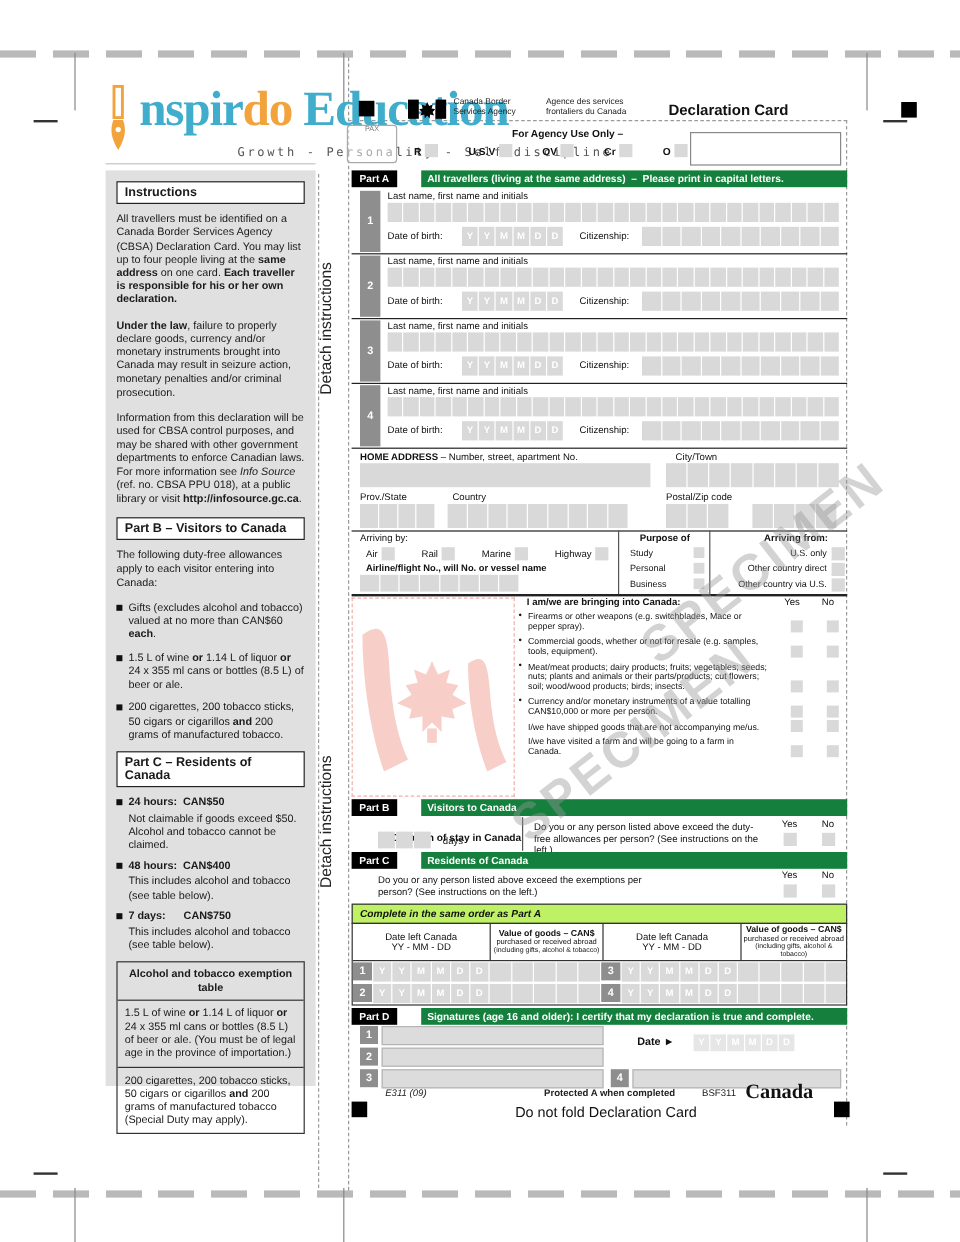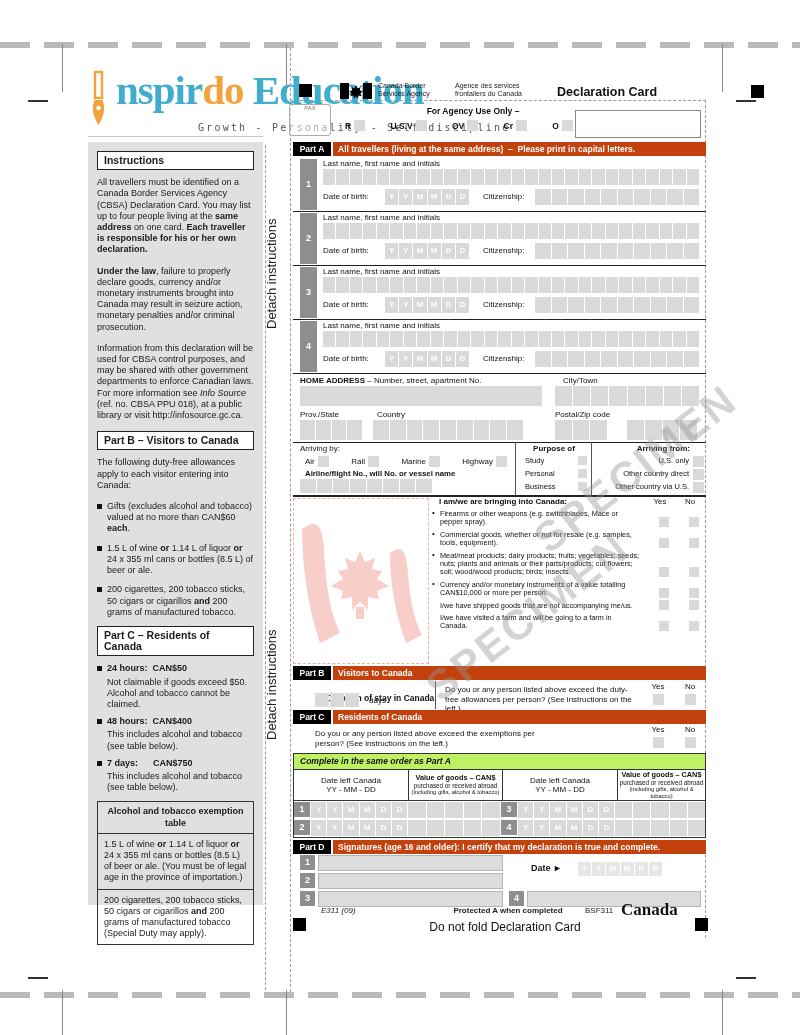--- a/index.html
+++ b/index.html
@@ -39,21 +39,21 @@
   .extable{border:1.2px solid #333;margin-top:8px;}
   .extable .t{font-weight:bold;text-align:center;padding:4px 4px;border-bottom:1.2px solid #333;}
   .extable .r1{padding:5px 6px;border-bottom:1.2px solid #333;}
   .extable .r2{padding:5px 6px;}
   
   .detach{writing-mode:vertical-rl;transform:rotate(180deg);font-size:13px;color:#222;text-align:center;}
   
   #card{left:293px;top:100px;width:413px;height:838px;}
   .secbar{display:flex;height:14px;color:#fff;font-weight:bold;font-size:8.5px;}
   .secbar .tab{background:#000;width:38px;text-align:center;line-height:14px;flex:0 0 38px;}
-  .secbar .ttl{background:#c2410c;flex:1;margin-left:2px;padding-left:5px;line-height:14px;white-space:pre-wrap;}
+  .secbar .ttl{background:#15803d;flex:1;margin-left:20px;padding-left:5px;line-height:14px;white-space:pre-wrap;}
   .numbox{background:#8e8e8e;color:#fff;font-weight:bold;font-size:9px;text-align:center;}
   .cellrow{display:flex;gap:1px;}
   .cell{flex:1;background:#d9d9d9;color:#fff;font-weight:bold;font-size:8px;text-align:center;height:16px;line-height:16px;}
   .h20 .cell{height:20px;line-height:20px;}
   .h14 .cell{height:14px;line-height:14px;}
   .faint .cell{background:#e6e6e6;}
   .lbl{font-size:8px;} .lbl b{font-size:8px;}
   .small{font-size:7.5px;}
   .vline{border-left:1px solid #555;width:0;}
   .qtext{font-size:8px;line-height:9.5px;}
@@ -670,21 +670,21 @@
     </div>
     <div class="abs" style="left:62px;top:820px;width:300px;text-align:center;font-size:12px;">Do not fold Declaration Card</div>
     <div class="abs blacksq" style="left:0px;top:818px;"></div>
     <div class="abs blacksq" style="left:402px;top:818px;"></div>
   </div>
 
   <div class="abs panel" style="left:88px;top:142px;width:157px;height:749px;">
     <div class="phead">Instructions</div>
     <p><span>All travellers must be identified on a Canada Border Services Agency (CBSA) Declaration Card. You may list up to four people living at the </span><span style="font-weight: bold;">same address</span><span> on one card. </span><span style="font-weight: bold;">Each traveller is responsible for his or her own declaration.</span></p>
     <p><span style="font-weight: bold;">Under the law</span><span>, failure to properly declare goods, currency and/or monetary instruments brought into Canada may result in seizure action, monetary penalties and/or criminal prosecution.</span></p>
-    <p><span>Information from this declaration will be used for CBSA control purposes, and may be shared with other government departments to enforce Canadian laws. For more information see </span><span style="font-style: italic;">Info Source</span><span> (ref. no. CBSA PPU 018), at a public library or visit </span><span style="font-weight: normal;">http://infosource.gc.ca</span><span>.</span></p>
+    <p><span>Information from this declaration will be used for CBSA control purposes, and may be shared with other government departments to enforce Canadian laws. For more information see </span><span style="font-style: italic;">Info Source</span><span> (ref. no. CBSA PPU 018), at a public library or visit </span><span style="font-weight: bold;">http://infosource.gc.ca</span><span>.</span></p>
     <div class="phead">Part B – Visitors to Canada</div>
     <p>The following duty-free allowances apply to each visitor entering into Canada:</p>
     <div class="bull">
         <span class="sq"></span>
         <span><span>Gifts (excludes alcohol and tobacco) valued at no more than CAN$60 </span><span style="font-weight: bold;">each</span><span>.</span></span>
       </div>
     <div class="bull">
         <span class="sq"></span>
         <span><span>1.5 L of wine </span><span style="font-weight: bold;">or</span><span> 1.14 L of liquor </span><span style="font-weight: bold;">or</span><span> 24 x 355 ml cans or bottles (8.5 L) of beer or ale.</span></span>
       </div>

